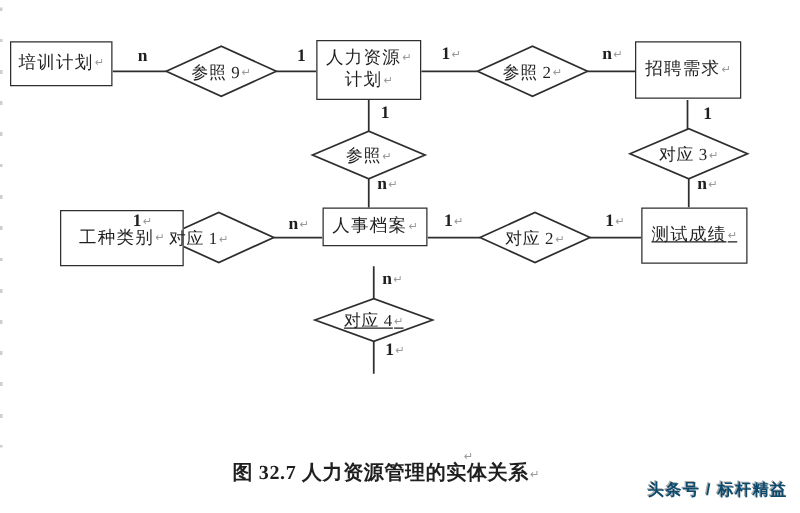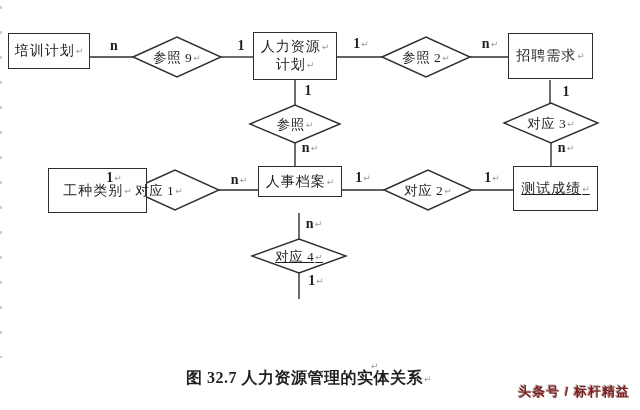--- a/index.html
+++ b/index.html
@@ -36,21 +36,21 @@
     margin-left:1px;vertical-align:1px;letter-spacing:0;
   }
   .caption{
     position:absolute;z-index:3;left:186px;top:368px;
     font-size:16px;font-weight:bold;letter-spacing:0.5px;white-space:nowrap;
   }
   .stray-ret{position:absolute;z-index:3;left:370px;top:356px;}
   .watermark{
     position:absolute;z-index:3;right:10px;top:383px;
     font-size:13px;font-weight:bold;letter-spacing:1px;
-    color:#7f1d1d;
+    color:#0c4a6e;
     text-shadow:-1px -1px 0 #ababab, 1px 1px 0 #ffffff;
     font-family:"Liberation Sans","DejaVu Sans",sans-serif;
     white-space:nowrap;
   }
   .edge-ticks{
     position:absolute;z-index:0;left:0;top:6px;width:2px;height:352px;
     background:repeating-linear-gradient(to bottom,#bdbdbd 0 3px,transparent 3px 25px);
     opacity:.75;
   }
 </style>

